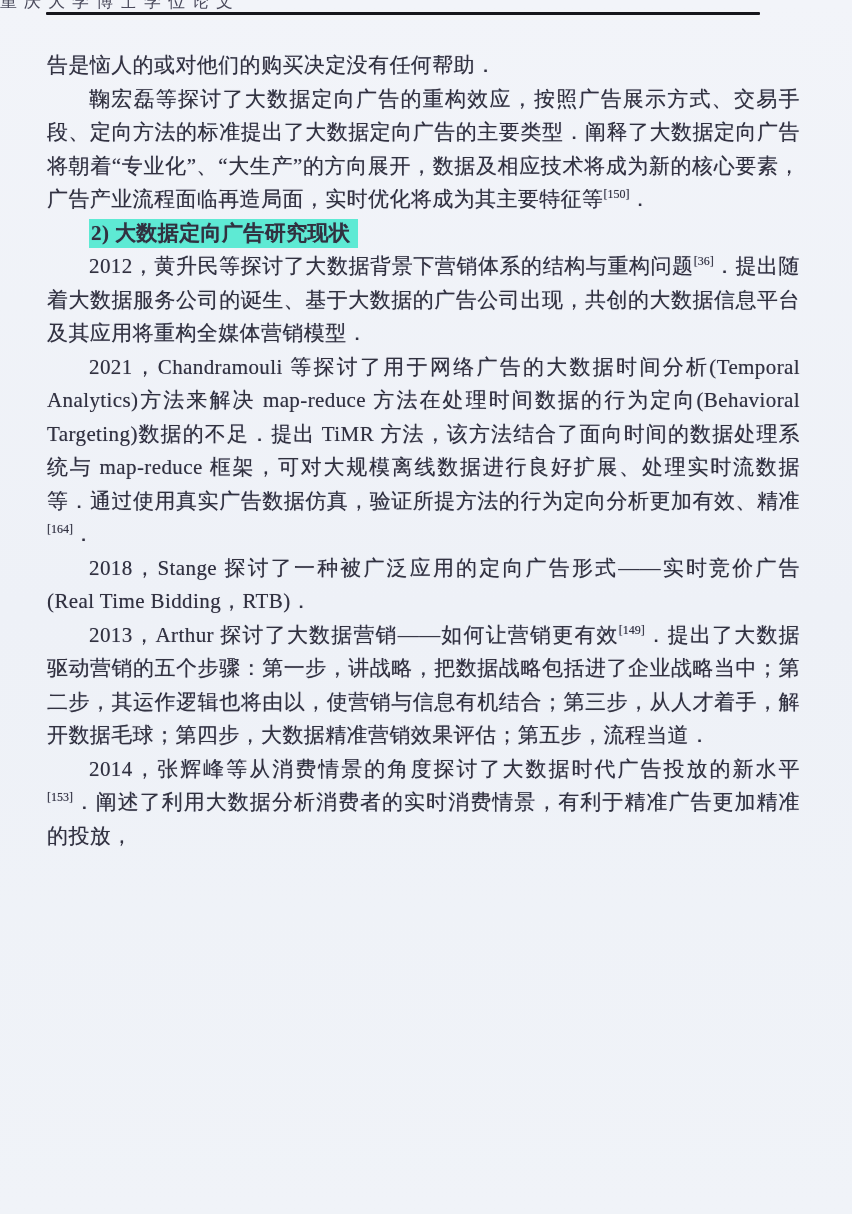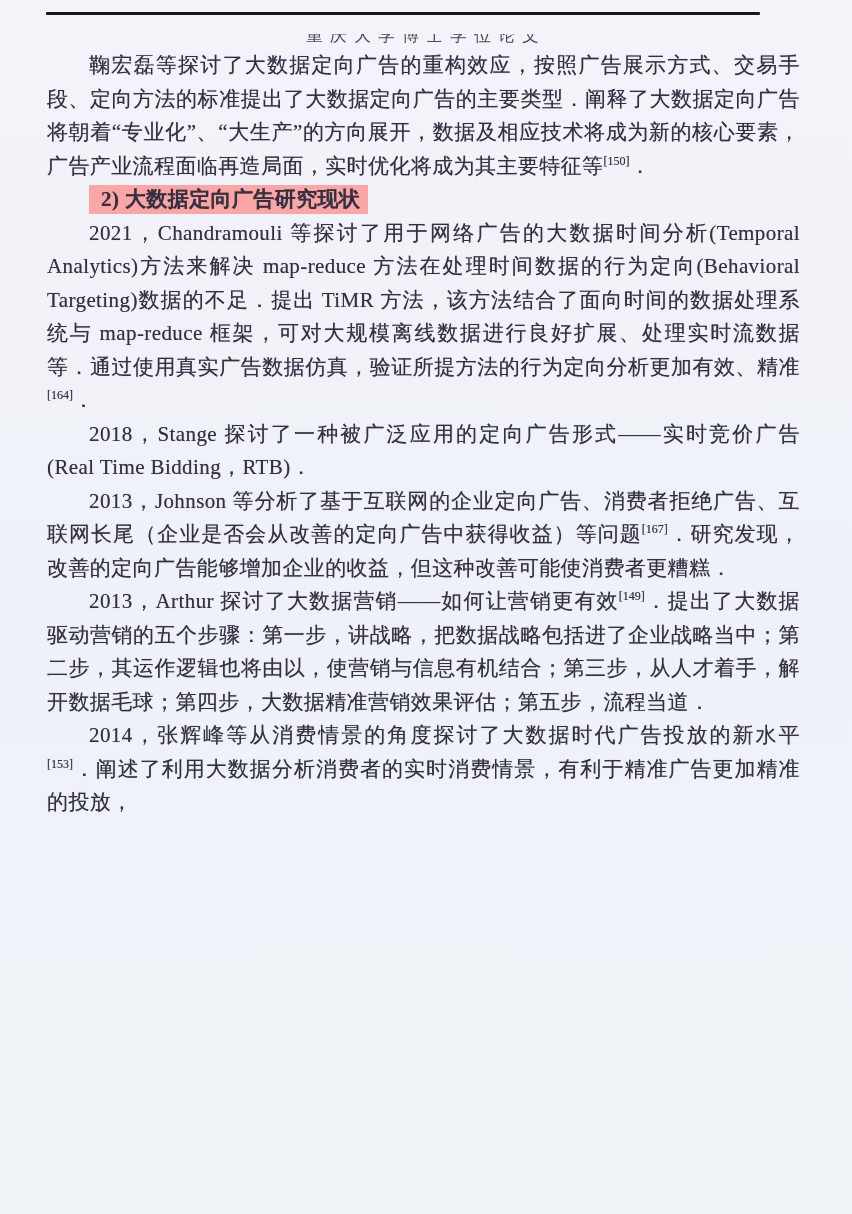--- a/index.html
+++ b/index.html
@@ -12,22 +12,20 @@
     position: relative;
     overflow: hidden;
     background: linear-gradient(180deg, #f2f4f9 0%, #eef1f7 50%, #f0f3f8 100%);
     font-family: "Liberation Serif", "DejaVu Serif", serif;
   }
   .header-strip {
     position: absolute;
     top: 0; left: 0; right: 0;
     height: 28px;
     overflow: hidden;
-    text-align: center;
-    margin-top: 34px;
   }
   .header-text {
     display: inline-block;
     font-size: 17px;
     color: #4a4a5c;
     letter-spacing: 7px;
     transform: translateY(-10px);
   }
   .header-rule {
     position: absolute;
@@ -58,36 +56,37 @@
     text-indent: 2em;
     font-family: Liberation Serif, serif;
   }
   sup.cite {
     font-size: 12px;
     line-height: 0;
     letter-spacing: 0;
     vertical-align: super;
   }
   .highlight {
-    background: #fca5a5;
-    padding: 2px 8px 3px 12px;
+    background: #5eead4;
+    padding: 2px 8px 3px 2px;
     font-weight: bold;
     box-decoration-break: clone;
   }
 </style>
 </head>
 <body>
 
 <div class="header-strip">
   <span class="header-text">重庆大学博士学位论文</span>
 </div>
 
 <div class="header-rule"></div>
 
 <div class="content" id="content">
+    <p class="para"><span>告是恼人的或对他们的购买决定没有任何帮助．</span></p>
     <p class="para indent"><span>鞠宏磊等探讨了大数据定向广告的重构效应，按照广告展示方式、交易手段、定向方法的标准提出了大数据定向广告的主要类型．阐释了大数据定向广告将朝着“专业化”、“大生产”的方向展开，数据及相应技术将成为新的核心要素，广告产业流程面临再造局面，实时优化将成为其主要特征等</span><sup class="cite">[150]</sup><span>．</span></p>
     <p class="para indent"><span class="highlight"><span>2)  大数据定向广告研究现状</span></span></p>
+    <p class="para indent"><span>2012，黄升民等探讨了大数据背景下营销体系的结构与重构问题</span><sup class="cite">[36]</sup><span>．提出随着大数据服务公司的诞生、基于大数据的广告公司出现，共创的大数据信息平台及其应用将重构全媒体营销模型．</span></p>
     <p class="para indent"><span>2021，Chandramouli 等探讨了用于网络广告的大数据时间分析(Temporal Analytics)方法来解决 map-reduce 方法在处理时间数据的行为定向(Behavioral Targeting)数据的不足．提出 TiMR 方法，该方法结合了面向时间的数据处理系统与 map-reduce 框架，可对大规模离线数据进行良好扩展、处理实时流数据等．通过使用真实广告数据仿真，验证所提方法的行为定向分析更加有效、精准</span><sup class="cite">[164]</sup><span>．</span></p>
     <p class="para indent"><span>2018，Stange 探讨了一种被广泛应用的定向广告形式——实时竞价广告(Real Time Bidding，RTB)．</span></p>
-    <p class="para indent"><span>2013，Johnson 等分析了基于互联网的企业定向广告、消费者拒绝广告、互联网长尾（企业是否会从改善的定向广告中获得收益）等问题</span><sup class="cite">[167]</sup><span>．研究发现，改善的定向广告能够增加企业的收益，但这种改善可能使消费者更糟糕．</span></p>
     <p class="para indent"><span>2013，Arthur 探讨了大数据营销——如何让营销更有效</span><sup class="cite">[149]</sup><span>．提出了大数据驱动营销的五个步骤：第一步，讲战略，把数据战略包括进了企业战略当中；第二步，其运作逻辑也将由以，使营销与信息有机结合；第三步，从人才着手，解开数据毛球；第四步，大数据精准营销效果评估；第五步，流程当道．</span></p>
     <p class="para indent"><span>2014，张辉峰等从消费情景的角度探讨了大数据时代广告投放的新水平</span><sup class="cite">[153]</sup><span>．阐述了利用大数据分析消费者的实时消费情景，有利于精准广告更加精准的投放，</span></p>
   </div>
 
 </body></html>

